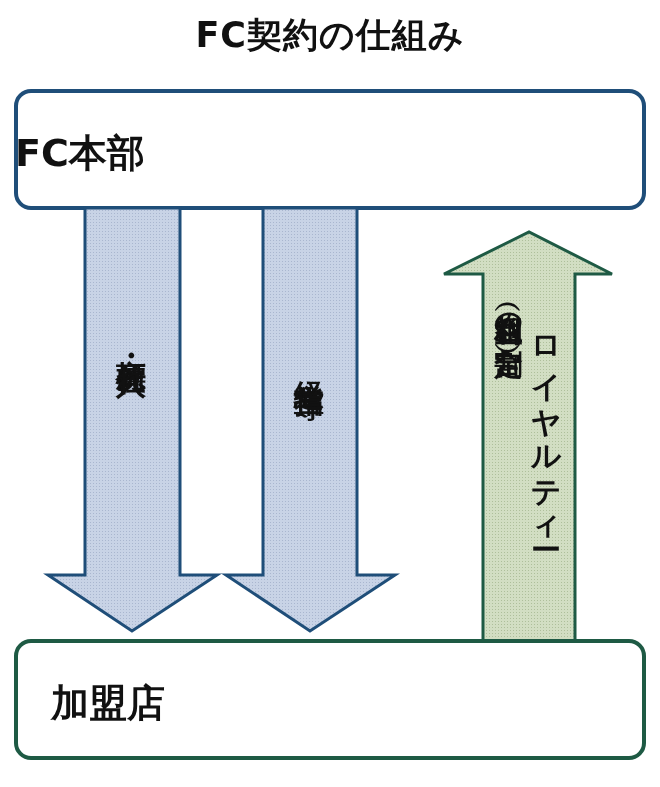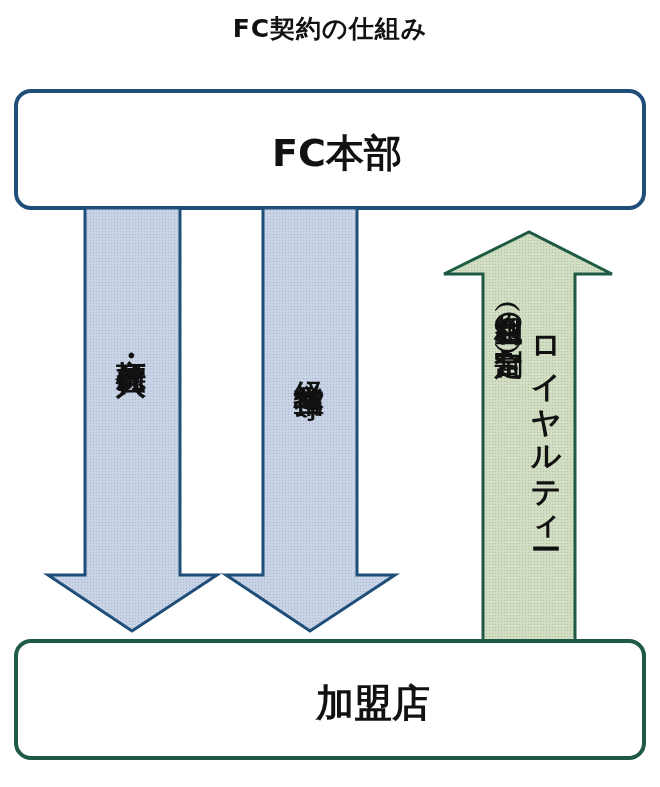--- a/index.html
+++ b/index.html
@@ -1,21 +1,21 @@
 <!DOCTYPE html>
 <html><head>
 <meta charset="utf-8">
 <style>
   html, body { margin: 0; padding: 0; background: #ffffff; }
   body { width: 660px; height: 787px; position: relative; overflow: hidden;
          font-family: "DejaVu Sans", "Liberation Sans", sans-serif; color: #111; }
   .title { position: absolute; left: 0; top: 12px; width: 660px; text-align: center;
-           font-size: 25px; font-weight: bold; letter-spacing: 1px; }
+           font-size: 35px; font-weight: bold; letter-spacing: 1px; }
   svg.diagram { position: absolute; left: 0; top: 0; }
-  .box-label { position: absolute; left: 22px; width: 630px; text-align: center;
+  .box-label { position: absolute; left: 15px; width: 630px; text-align: left;
                font-size: 38px; font-weight: bold; }
   .vlabel { position: absolute; writing-mode: vertical-rl; text-orientation: upright;
             font-size: 30px; font-weight: bold; line-height: 1; letter-spacing: 2px;
             color: #111; }
 </style>
 </head>
 <body>
 
 <div class="title">FC契約の仕組み</div>
 

